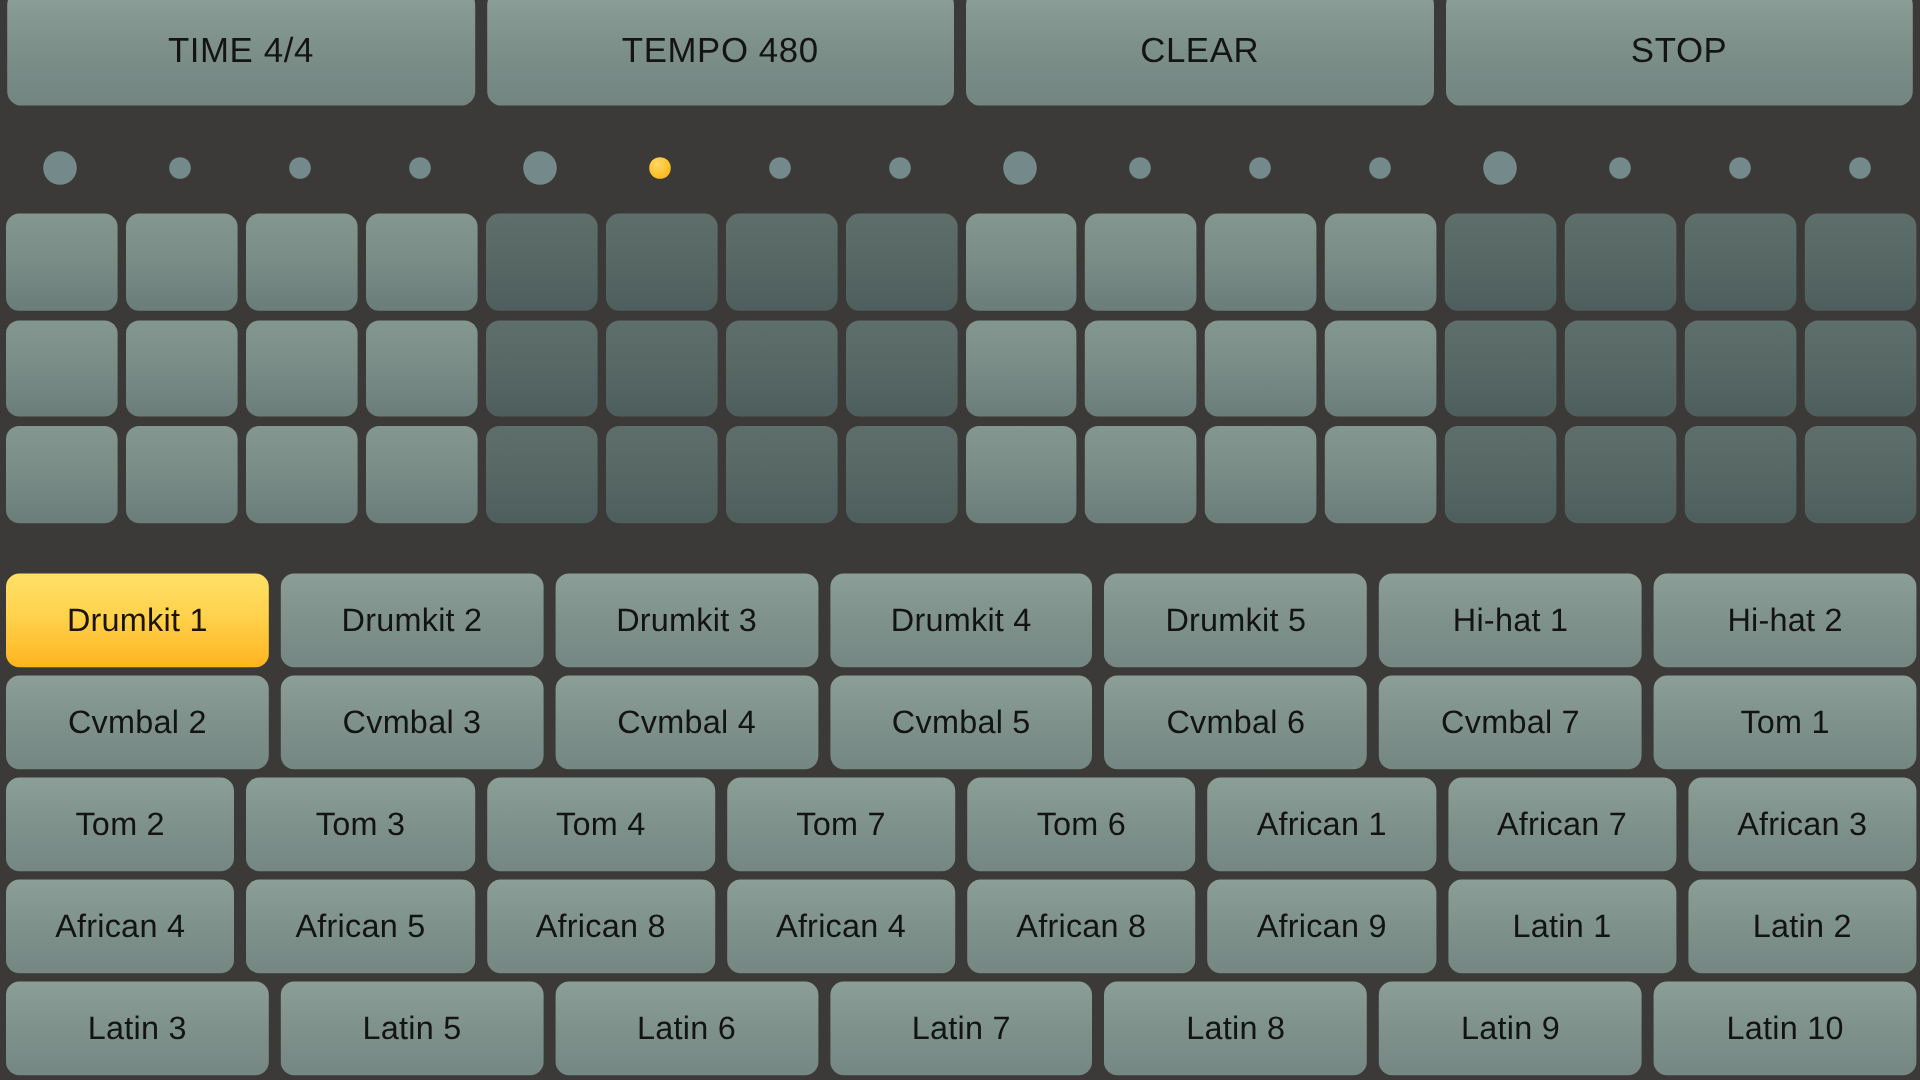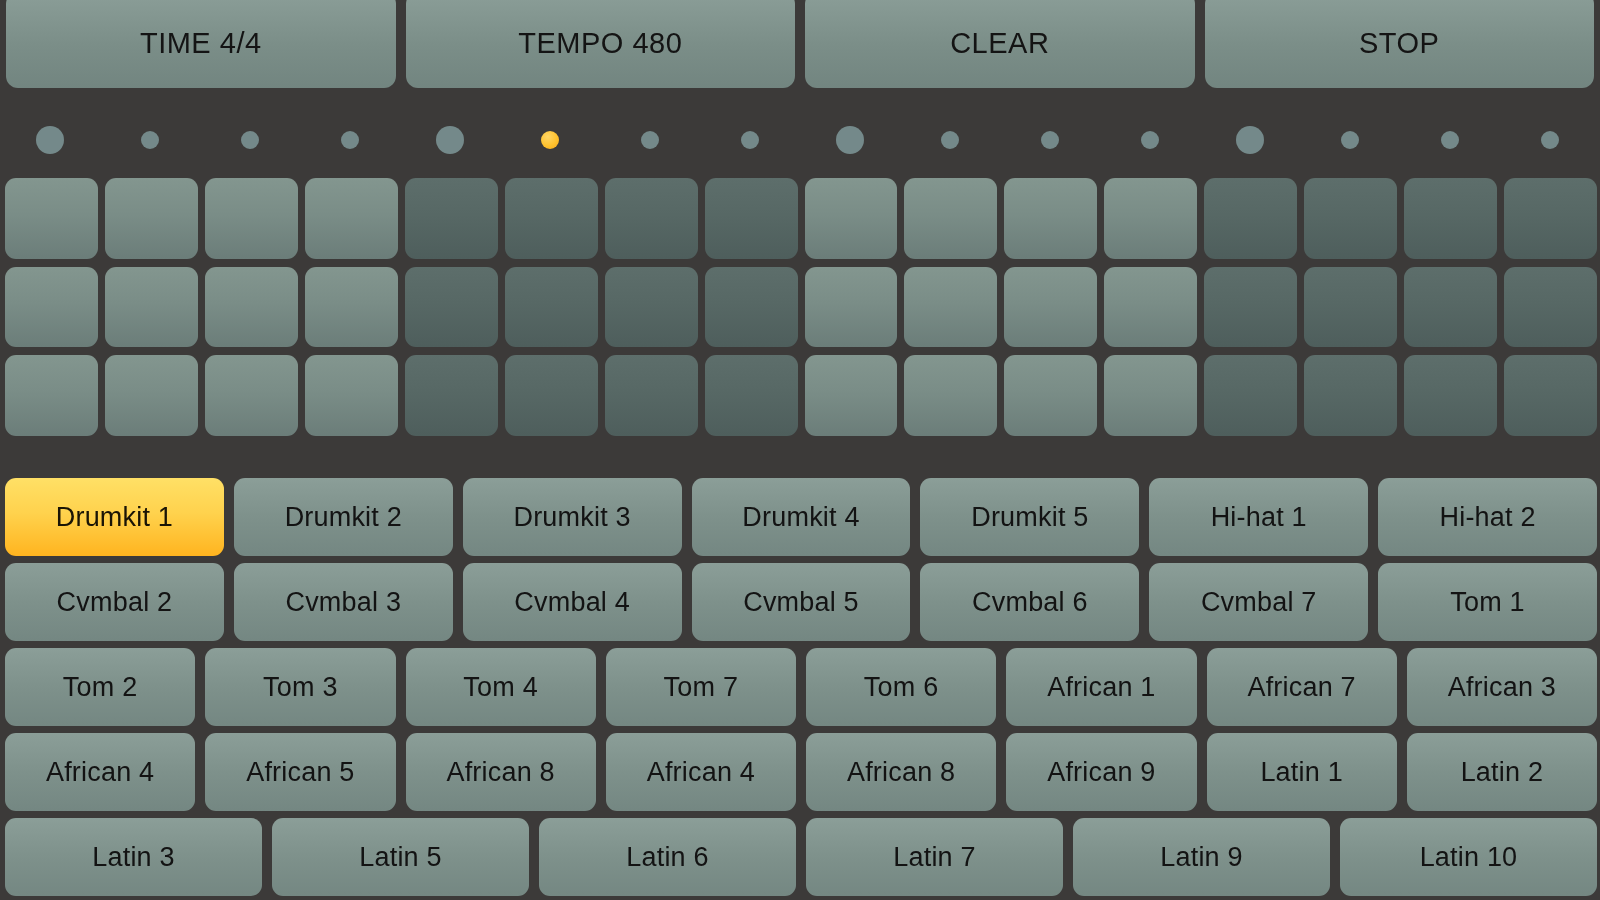--- a/index.html
+++ b/index.html
@@ -307,18 +307,19 @@
         <button class="sound-btn">African 8</button>
         <button class="sound-btn">African 9</button>
         <button class="sound-btn">Latin 1</button>
         <button class="sound-btn">Latin 2</button>
       </div>
       <div class="sound-row">
         <button class="sound-btn">Latin 3</button>
         <button class="sound-btn">Latin 5</button>
         <button class="sound-btn">Latin 6</button>
         <button class="sound-btn">Latin 7</button>
+        <button class="sound-btn">Latin 8</button>
         <button class="sound-btn">Latin 9</button>
         <button class="sound-btn">Latin 10</button>
       </div>
     </div>
 
 </div>
 
 </body></html>

